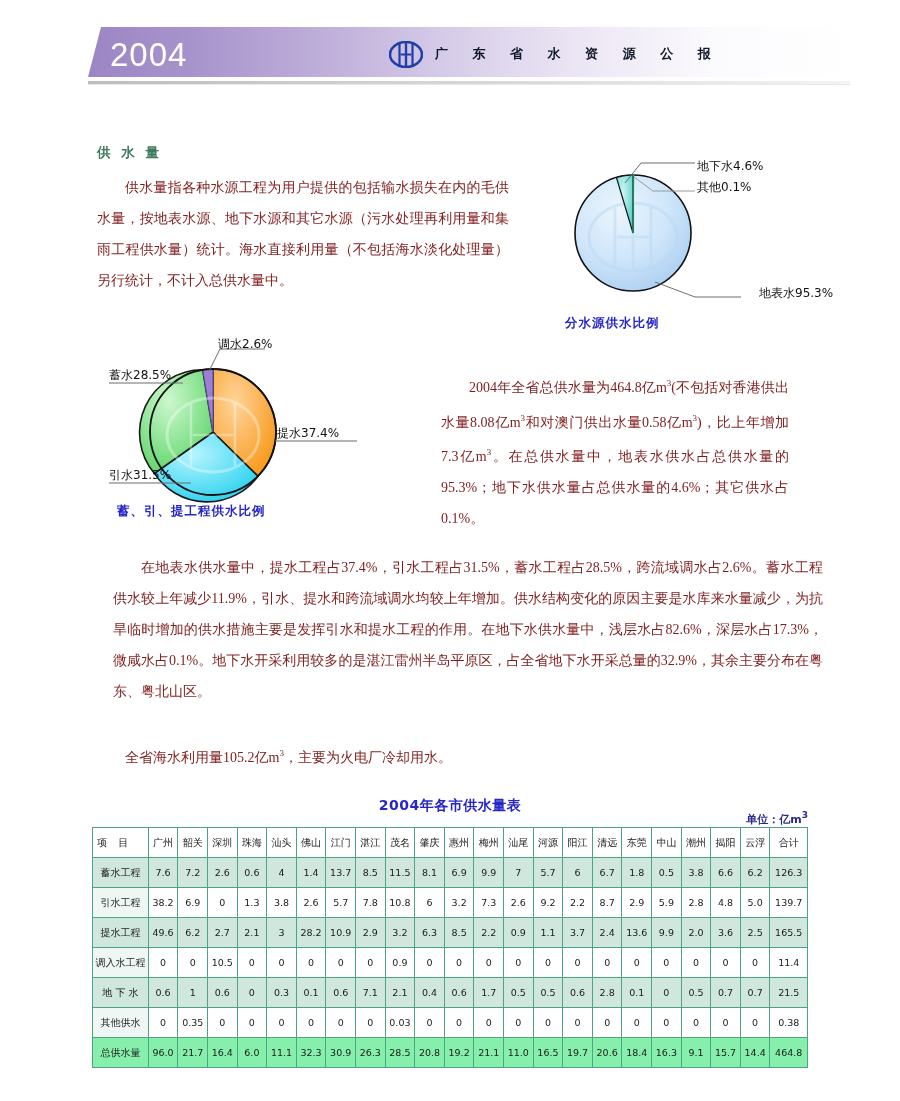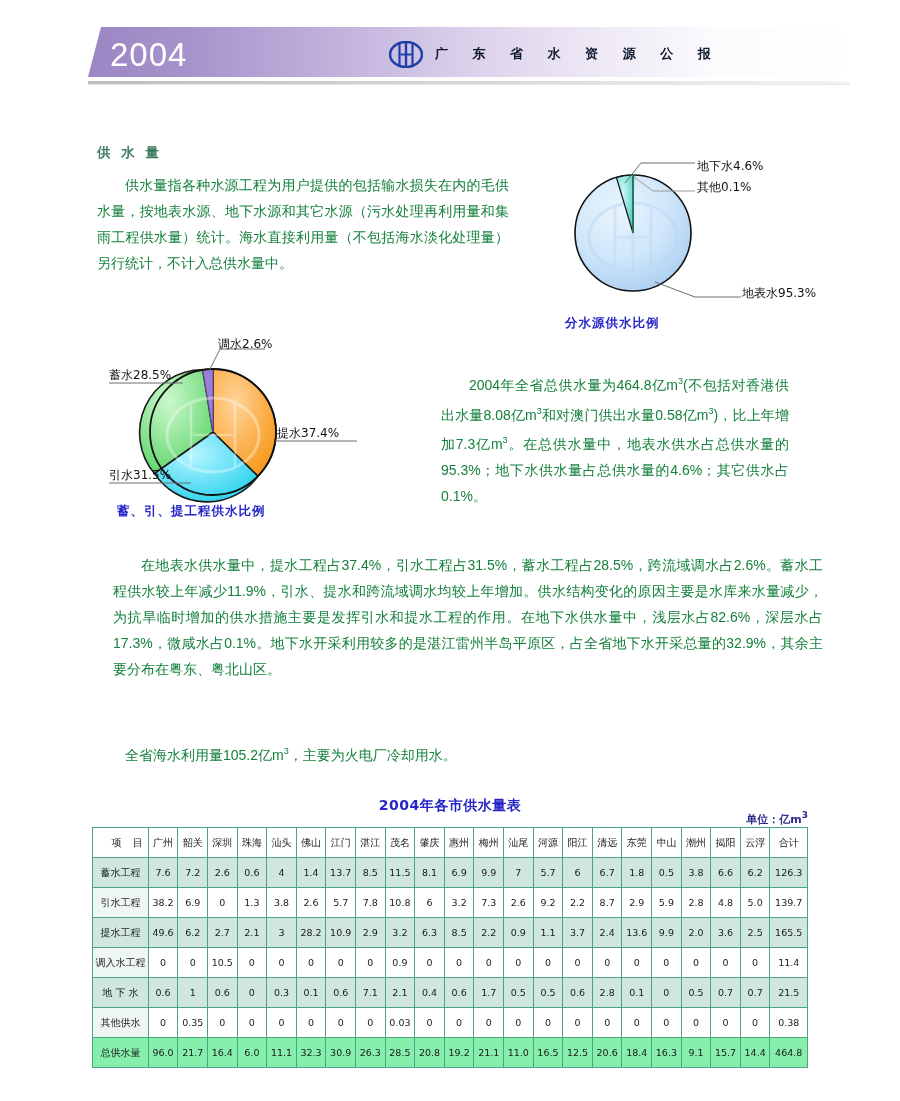--- a/index.html
+++ b/index.html
@@ -45,22 +45,22 @@
   }
 
   
   .sec-title {
     position:absolute; left:97px; top:144px;
     font-size:13.5px; color:#3d7a5e; font-weight:700;
     letter-spacing:3px;
     font-family:"DejaVu Sans",sans-serif;
   }
   .para {
-    font-family:Liberation Sans, sans-serif;
-    font-size:14px; line-height:26px; color:#15803d;
+    font-family:Liberation Serif, serif;
+    font-size:14px; line-height:31px; color:#7f1d1d;
     text-align:justify;
   }
   .para-left {
     position:absolute; left:97px; top:172px; width:412px;
     text-indent:28px;
   }
   .para-right {
     position:absolute; left:441px; top:368px; width:348px;
     text-indent:28px;
   }
@@ -112,21 +112,21 @@
   table.data th, table.data td {
     border:1px solid #4fa385;
     text-align:center;
     height:30px;
     padding:0 1px;
     white-space:nowrap;
   }
   table.data th { background:#ffffff; font-weight:400; font-size:10px; }
   table.data th.rowhead-col { width:56px; }
   table.data th:first-child {
-    letter-spacing:4px; padding-left:4px; text-align:right;
+    letter-spacing:4px; padding-left:4px; text-align:left;
   }
   table.data td.rowlabel {
     width:56px; font-size:10px; text-align:center;
   }
   tr.shade td { background:#cfe7dc; }
   tr.plain td { background:#ffffff; }
   tr.shade td.rowlabel { background:#cfe7dc; }
   tr.plain td.rowlabel { background:#eef7f3; }
   tr.total td { background:#86efac; font-weight:400; }
   td.numcell { width:30px; }
@@ -187,21 +187,21 @@
     <path d="M88,88 L88,30 A58,58 0 0,1 88.6,30 Z" fill="#1f9f72" stroke="#1f9f72" stroke-width="1.3"></path>
     <line x1="88" y1="88" x2="88" y2="30" stroke="#2b6b52" stroke-width="1.1"></line>
 
     <polyline points="80,38 96,18 150,18" fill="none" stroke="#6d6d6d" stroke-width="1"></polyline>
     <polyline points="89,32 108,46 150,46" fill="none" stroke="#9a9a9a" stroke-width="1"></polyline>
     <polyline points="110,137 150,152 196,152" fill="none" stroke="#6d6d6d" stroke-width="1"></polyline>
   </svg>
 
   <div class="pie-label" style="left:152px; top:5px;margin-top:8px;">地下水4.6%</div>
   <div class="pie-label" style="left:152px; top:34px;">其他0.1%</div>
-  <div class="pie-label" style="left:197px; top:140px;">地表水95.3%</div>
+  <div class="pie-label" style="left:214px; top:140px;">地表水95.3%</div>
   <div class="pie-caption" style="left:20px; top:170px;">分水源供水比例</div>
 </div>
 
 <div class="chart" id="chart2">
   <svg width="350" height="190" viewBox="0 0 350 190">
     <defs>
       <radialGradient id="g2or" cx="35%" cy="32%" r="85%">
         <stop offset="0%" stop-color="#ffd49a"></stop>
           <stop offset="100%" stop-color="#f7920c"></stop>
       </radialGradient>
@@ -443,21 +443,21 @@
         <td class="numcell">11.1</td>
         <td class="numcell">32.3</td>
         <td class="numcell">30.9</td>
         <td class="numcell">26.3</td>
         <td class="numcell">28.5</td>
         <td class="numcell">20.8</td>
         <td class="numcell">19.2</td>
         <td class="numcell">21.1</td>
         <td class="numcell">11.0</td>
         <td class="numcell">16.5</td>
-        <td class="numcell">12.5</td>
+        <td class="numcell">19.7</td>
         <td class="numcell">20.6</td>
         <td class="numcell">18.4</td>
         <td class="numcell">16.3</td>
         <td class="numcell">9.1</td>
         <td class="numcell">15.7</td>
         <td class="numcell">14.4</td>
         <td class="totcell">464.8</td>
       </tr>
     </tbody>
 </table>

